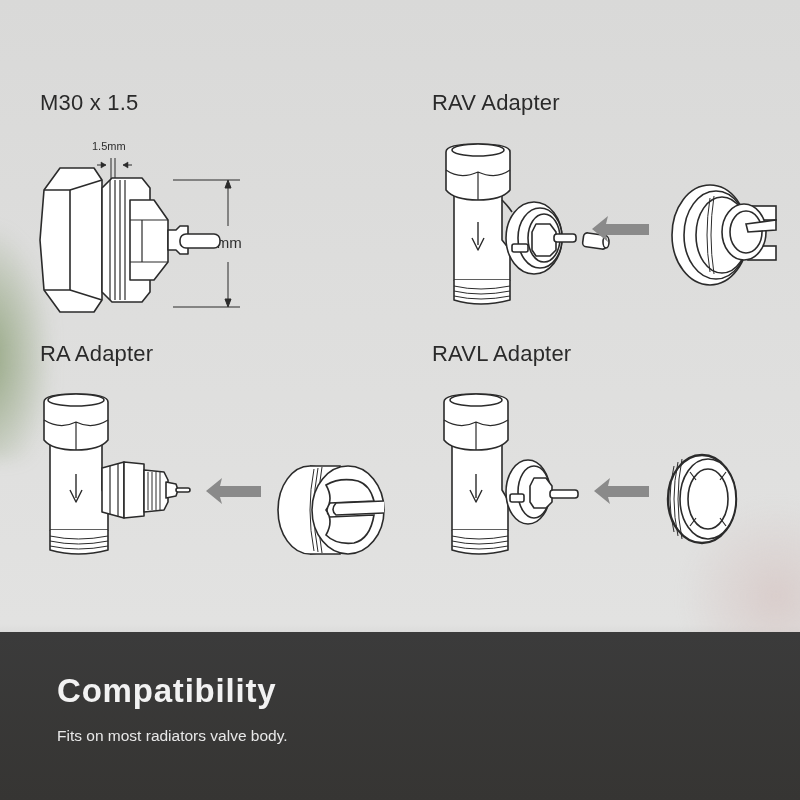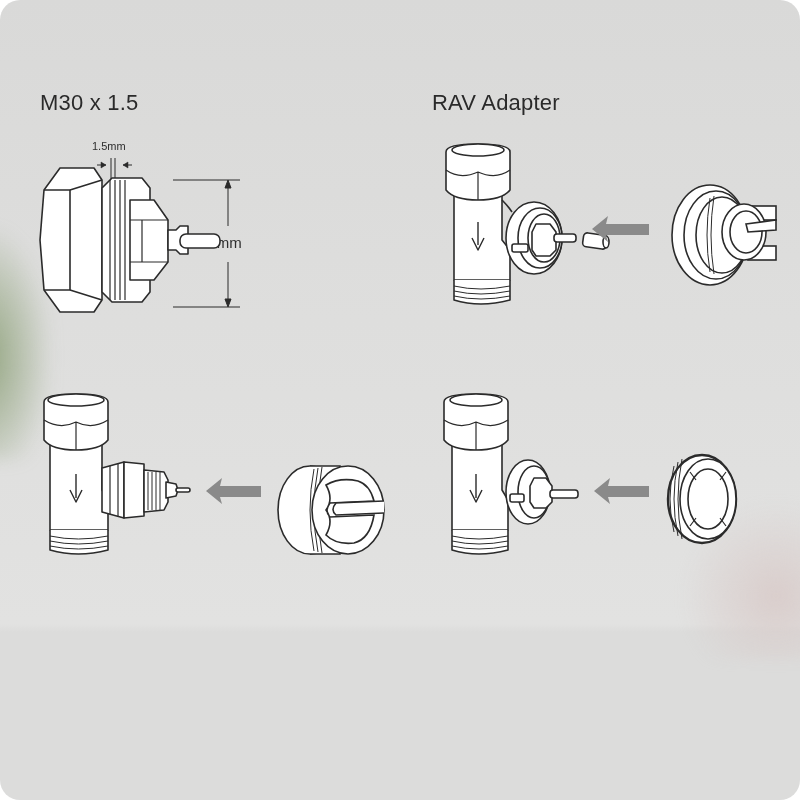--- a/index.html
+++ b/index.html
@@ -1,20 +1,19 @@
 <!DOCTYPE html>
 <html><head>
 <meta charset="utf-8">
 <style>
   html, body { margin: 0; padding: 0; }
   body { width: 800px; height: 800px; overflow: hidden; font-family: "Liberation Sans", sans-serif; }
   .canvas {
     position: relative; width: 800px; height: 800px; overflow: hidden;
     background: linear-gradient(180deg, #d9d9d8 0%, #dededd 40%, #e2e2e1 78%, #dcdcdb 79%);
-    border-radius: 20px;
   }
   .plant-blur {
     position: absolute; left: -60px; top: 230px; width: 110px; height: 230px;
     background: radial-gradient(ellipse at 40% 55%, rgba(120,145,95,0.75) 0%, rgba(140,160,120,0.45) 40%, rgba(210,215,205,0) 75%);
     filter: blur(8px);
   }
   .warm-blur {
     position: absolute; right: -40px; top: 500px; width: 160px; height: 160px;
     background: radial-gradient(ellipse at 60% 60%, rgba(215,200,198,0.8) 0%, rgba(225,222,220,0) 70%);
     filter: blur(6px);
@@ -113,20 +112,21 @@
       <ellipse cx="58" cy="55" rx="26" ry="38"></ellipse>
       <path d="M46 18 Q40 55 46 92 M50 16 Q44 55 50 94" fill="none" stroke-width="1"></path>
       <rect x="84" y="26" width="28" height="14" fill="#fff"></rect>
       <rect x="84" y="66" width="28" height="14" fill="#fff"></rect>
       <ellipse cx="80" cy="52" rx="22" ry="28"></ellipse>
       <ellipse cx="82" cy="52" rx="16" ry="21"></ellipse>
       <path d="M82 44 L112 40 L112 50 L84 52 Z" fill="#fff"></path>
     </g>
   </svg>
 
+  <div class="label" style="left:40px;top:341px;">RA Adapter</div>
   <svg class="illus" style="left:40px;top:390px;" width="160" height="170" viewBox="0 0 160 170">
     <g fill="#fff" stroke="#2b2b2b" stroke-width="1.6" stroke-linejoin="round">
       <path d="M10 50 L10 140 L68 140 L68 110 L62 100 L62 50 Z"></path>
       <path d="M4 12 Q4 4 36 4 Q68 4 68 12 L68 50 Q60 60 36 60 Q12 60 4 50 Z"></path>
       <ellipse cx="36" cy="10" rx="28" ry="6"></ellipse>
       <path d="M4 30 Q20 40 36 32 Q52 40 68 30 M36 32 L36 60" fill="none" stroke-width="1.2"></path>
       <path d="M10 140 L10 160 Q38 168 68 160 L68 140"></path>
       <path d="M10 146 Q38 152 68 146 M10 151 Q38 157 68 151 M10 156 Q38 162 68 156" fill="none" stroke-width="1"></path>
       <path d="M36 84 L36 108 M30 100 L36 112 L42 100" fill="none" stroke-width="1.4"></path>
 
@@ -147,20 +147,21 @@
     <g fill="#fff" stroke="#2b2b2b" stroke-width="1.6">
       <ellipse cx="40" cy="55" rx="32" ry="44"></ellipse>
       <path d="M40 11 L70 11 L70 99 L40 99" fill="#fff"></path>
       <path d="M44 14 Q36 55 44 96 M48 13 Q40 55 48 97 M52 12 Q44 55 52 98" fill="none" stroke-width="1"></path>
       <ellipse cx="78" cy="55" rx="36" ry="44"></ellipse>
       <path d="M56 30 Q70 22 88 26 Q100 30 104 46 L60 48 Q54 56 60 62 L104 60 Q100 84 84 88 Q66 90 56 80 Q64 66 56 55 Q64 44 56 30 Z" fill="#fff"></path>
       <path d="M114 46 L66 48 Q60 55 66 60 L114 58" fill="#fff"></path>
     </g>
   </svg>
 
+  <div class="label" style="left:432px;top:341px;">RAVL Adapter</div>
   <svg class="illus" style="left:440px;top:390px;" width="150" height="170" viewBox="0 0 150 170">
     <g fill="#fff" stroke="#2b2b2b" stroke-width="1.6" stroke-linejoin="round">
       <path d="M12 50 L12 140 L68 140 L68 110 L62 100 L62 50 Z"></path>
       <path d="M4 12 Q4 4 36 4 Q68 4 68 12 L68 50 Q60 60 36 60 Q12 60 4 50 Z"></path>
       <ellipse cx="36" cy="10" rx="26" ry="6"></ellipse>
       <path d="M4 30 Q20 40 36 32 Q52 40 68 30 M36 32 L36 60" fill="none" stroke-width="1.2"></path>
       <path d="M12 140 L12 160 Q38 168 68 160 L68 140"></path>
       <path d="M12 146 Q38 152 68 146 M12 151 Q38 157 68 151 M12 156 Q38 162 68 156" fill="none" stroke-width="1"></path>
       <path d="M36 84 L36 108 M30 100 L36 112 L42 100" fill="none" stroke-width="1.4"></path>
       <ellipse cx="88" cy="102" rx="22" ry="32"></ellipse>
@@ -176,13 +177,17 @@
   <svg class="illus" style="left:664px;top:444px;" width="90" height="110" viewBox="0 0 90 110">
     <g fill="#fff" stroke="#2b2b2b" stroke-width="1.6">
       <ellipse cx="38" cy="55" rx="34" ry="44" stroke-width="2.4"></ellipse>
       <path d="M10 22 Q2 55 10 88 M14 18 Q6 55 14 92 M18 15 Q10 55 18 95" fill="none" stroke-width="1"></path>
       <ellipse cx="44" cy="55" rx="28" ry="40"></ellipse>
       <ellipse cx="44" cy="55" rx="20" ry="30"></ellipse>
       <path d="M26 28 L32 36 M62 28 L56 36 M26 82 L32 74 M62 82 L56 74" fill="none" stroke-width="1.2"></path>
     </g>
   </svg>
 
+  <div class="band">
+    <h1 class="headline-abs">Compatibility</h1>
+    <p class="sub-abs">Fits on most radiators valve body.</p>
+  </div>
 </div>
 
 </body></html>

